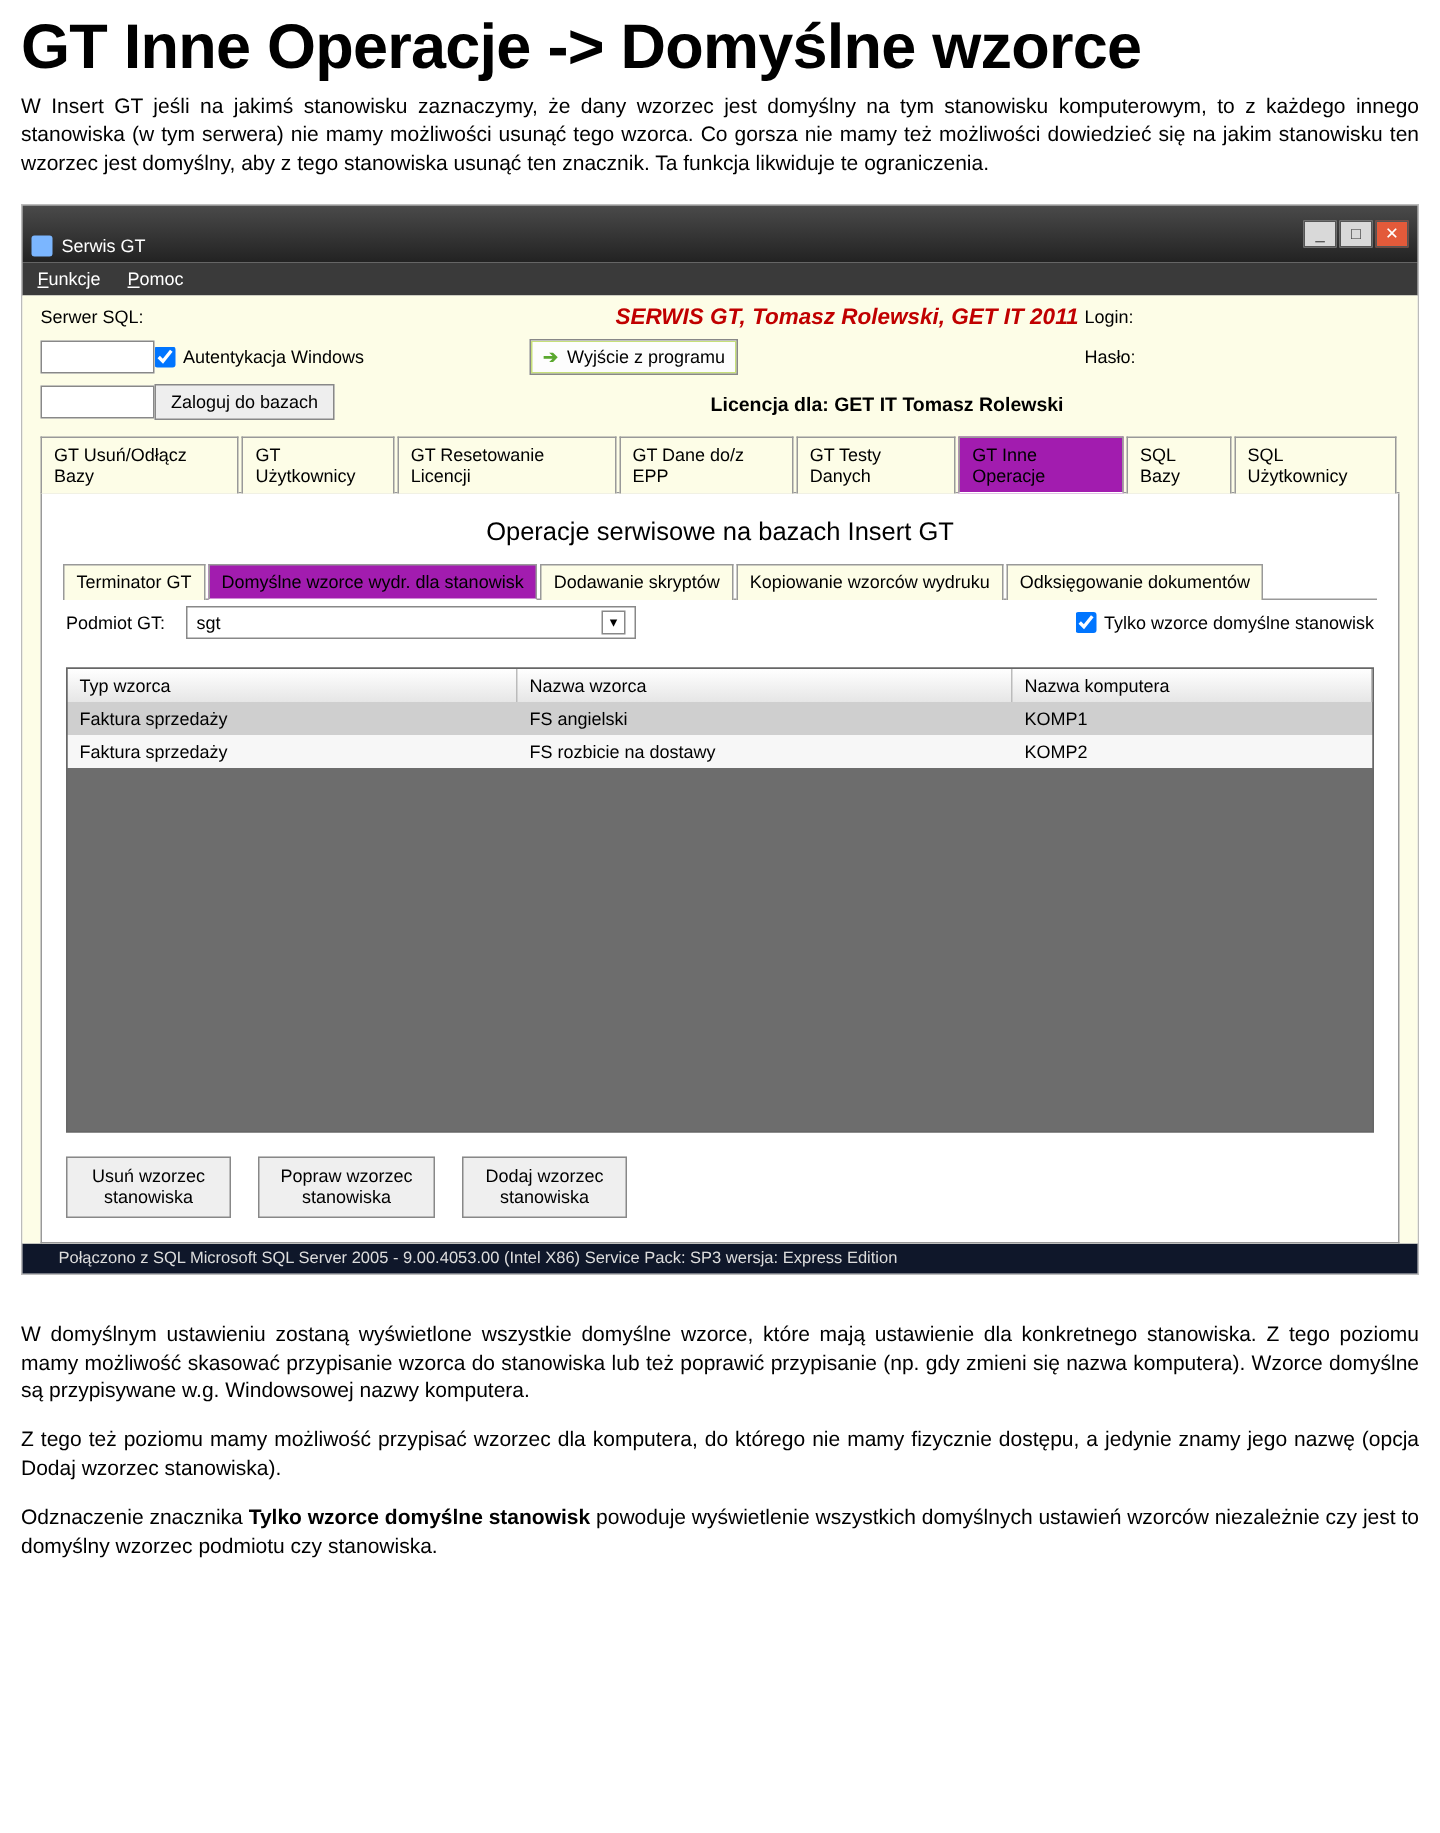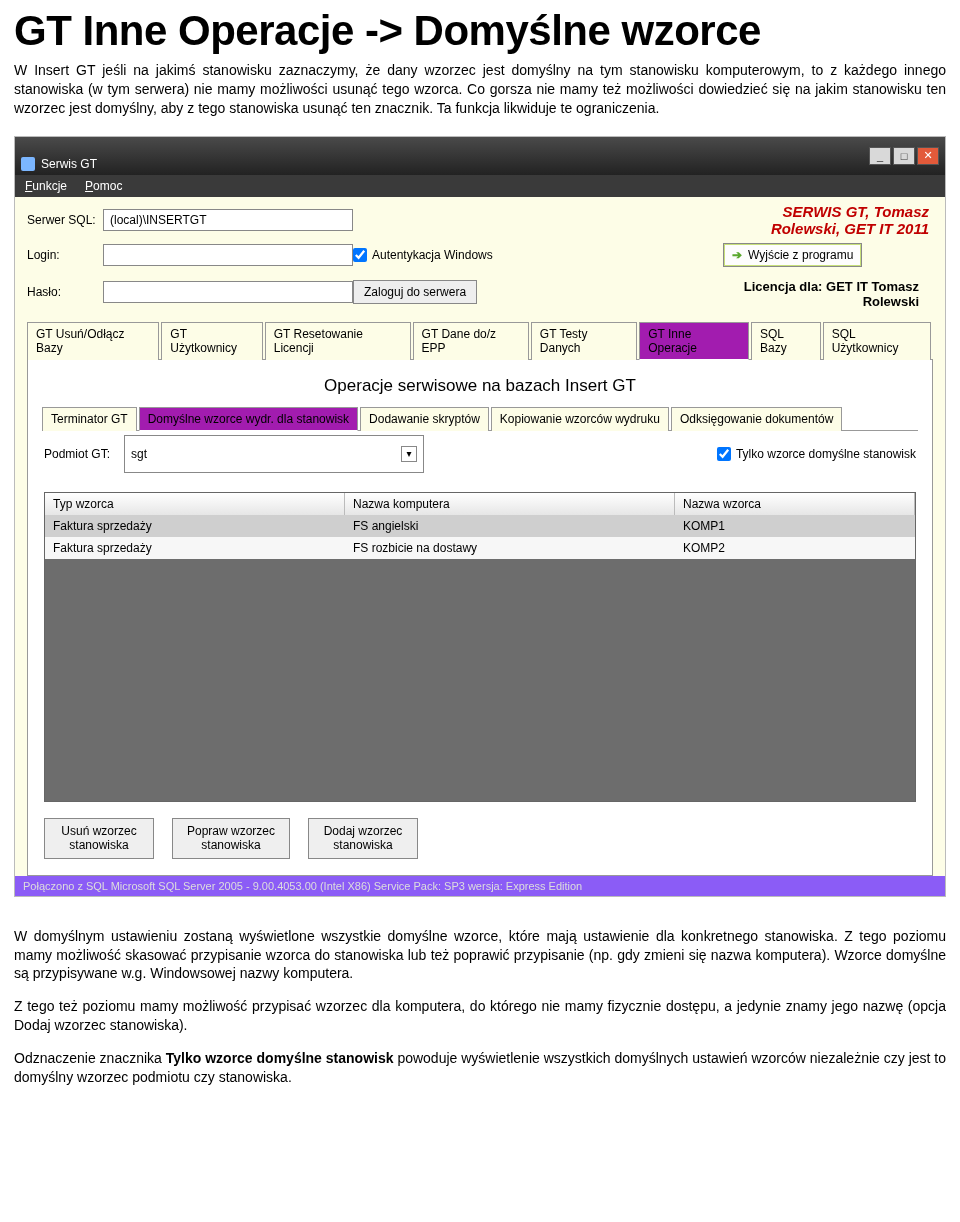--- a/index.html
+++ b/index.html
@@ -33,33 +33,33 @@
   .license { font-size:13px; font-weight:bold; margin:6px 0 2px 0; text-align:right; padding-right:14px; }
   .tabrow { display:flex; border-bottom:1px solid #999; margin-top:10px; font-size:12px; }
   .tab { border:1px solid #999; border-bottom:none; background:#fdfde7; padding:4px 8px; margin-right:2px; position:relative; top:1px; }
   .tab.active { background:#a21caf; font-weight:normal; border-bottom:1px solid #fff; }
   .tabcontent { background:#fff; border:1px solid #999; border-top:none; padding:10px 14px 12px 14px; }
   .bigtitle1 { text-align:center; font-size:17px; margin:6px 0 10px 0; }
   .tabrow2 { display:flex; border-bottom:1px solid #999; font-size:12px; }
   .bigtitle2 { text-align:center; font-size:16px; margin:8px 0 12px 0; }
   .row { display:flex; align-items:center; gap:10px; font-size:12px; margin-bottom:19px; }
   .row .lbl2 { width:70px; }
-  .combo { background:#fff; border:1px solid #888; padding:3px 6px; height:38px; display:flex; align-items:center; justify-content:space-between; width:300px; }
+  .combo { background:#fff; border:1px solid #888; padding:3px 6px; height:22px; display:flex; align-items:center; justify-content:space-between; width:300px; }
   .combo .arrowdn { border:1px solid #888; width:16px; height:16px; display:flex; align-items:center; justify-content:center; font-size:10px; }
   .spacer { flex:1; }
   .table { border:1px solid #666; background:#6d6d6d; height:310px; overflow:hidden; margin-top:6px; }
   .thead { display:grid; grid-template-columns: 2fr 2.2fr 1.6fr; background:linear-gradient(#fff,#e6e6e6); font-size:12px; }
   .th { padding:4px 8px; border-right:1px solid #bbb; }
   .tr { display:grid; grid-template-columns: 2fr 2.2fr 1.6fr; font-size:12px; }
   .tr.sel { background:#cfcfcf; }
   .tr.alt { background:#f7f7f7; color:#000; }
   .td { padding:4px 8px; }
   .btnrow { display:flex; gap:18px; margin:16px 0 4px 0; }
   .btn3d { background:#efefef; border:1px solid #888; padding:5px 14px; font-size:12px; text-align:center; line-height:1.2; min-width:110px; }
-  .statusbar { background:#8b5cf6; color:#ddd; font-size:11px; padding:4px 8px; }
+  .statusbar { background:#0f172a; color:#ddd; font-size:11px; padding:4px 24px; }
 </style>
 </head>
 <body>
 
 <div class="page">
   <h1>GT Inne Operacje -&gt; Domyślne wzorce</h1>
   <p class="intro">W Insert GT jeśli na jakimś stanowisku zaznaczymy, że dany wzorzec jest domyślny na tym stanowisku komputerowym, to z każdego innego stanowiska (w tym serwera) nie mamy możliwości usunąć tego wzorca. Co  gorsza nie mamy też możliwości dowiedzieć się na jakim stanowisku ten wzorzec jest domyślny, aby z tego stanowiska usunąć ten znacznik. Ta funkcja likwiduje te ograniczenia.</p>
 
   <div class="shot">
     <div class="titlebar">
@@ -73,40 +73,39 @@
         <div class="winbtn close">✕</div>
       </div>
     </div>
     <div class="menubar">
       <span class="menu-item"><u>F</u><span title="Funkcje">unkcje</span></span>
       <span class="menu-item"><u>P</u>omoc</span>
     </div>
     <div class="clientarea">
       <div class="topgrid">
         <div class="lbl">Serwer SQL:</div>
-        <input class="fld" value="(local)\INSERTGT" style="">
         <div></div>
         <div class="brand">SERWIS GT, Tomasz Rolewski, GET IT 2011</div>
 
         <div class="lbl">Login:</div>
         <input class="fld" value="" style="">
         <div class="chk">
             <input type="checkbox" checked="" style="">
             <span>Autentykacja Windows</span>
           </div>
         <div style="text-align:right;">
             <button class="exitbtn">
               <span class="arrow">➔</span>
               <span>Wyjście z programu</span>
             </button>
           </div>
 
         <div class="lbl">Hasło:</div>
         <input class="fld" type="password" value="" style="">
-        <div><button class="btngray">Zaloguj do serwera</button></div>
+        <div><button class="btngray">Zaloguj do bazach</button></div>
         <div class="license">Licencja dla: GET IT Tomasz Rolewski</div>
       </div>
 
       <div class="tabrow" id="main-tabs">
           <div class="tab">GT Usuń/Odłącz Bazy</div>
           <div class="tab">GT Użytkownicy</div>
           <div class="tab">GT Resetowanie Licencji</div>
           <div class="tab">GT Dane do/z EPP</div>
           <div class="tab">GT Testy Danych</div>
           <div class="tab active">GT Inne Operacje</div>
@@ -131,22 +130,22 @@
             </div>
             <div class="spacer"></div>
             <div class="chk">
                 <input type="checkbox" checked="" style="">
                 <span>Tylko wzorce domyślne stanowisk</span>
               </div>
           </div>
           <div class="table">
             <div class="thead">
               <div class="th">Typ wzorca</div>
+              <div class="th">Nazwa wzorca</div>
               <div class="th">Nazwa komputera</div>
-              <div class="th">Nazwa wzorca</div>
             </div>
             <div class="tr sel">
               <div class="td">Faktura sprzedaży</div>
               <div class="td">FS angielski</div>
               <div class="td">KOMP1</div>
             </div>
             <div class="tr alt">
               <div class="td">Faktura sprzedaży</div>
               <div class="td">FS rozbicie na dostawy</div>
               <div class="td">KOMP2</div>

